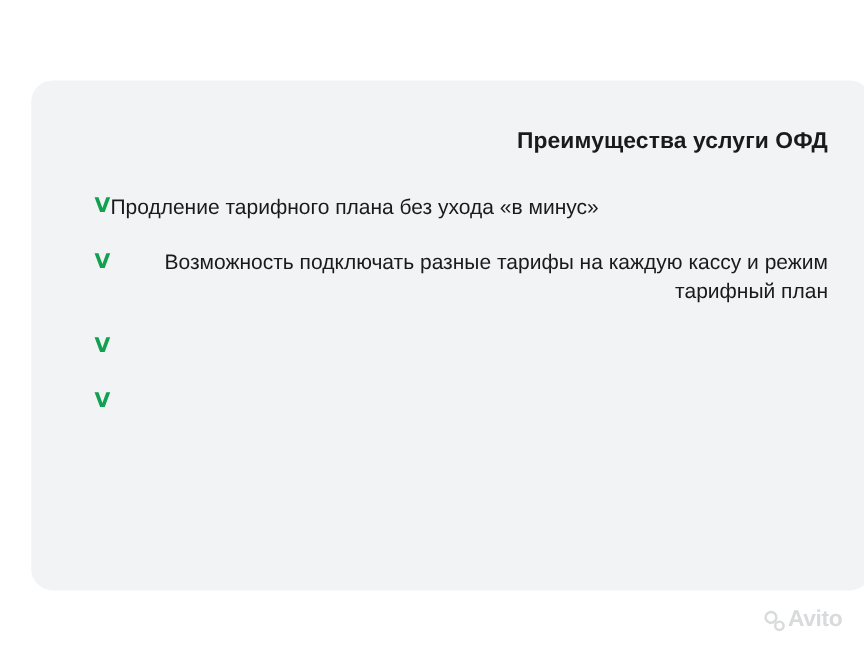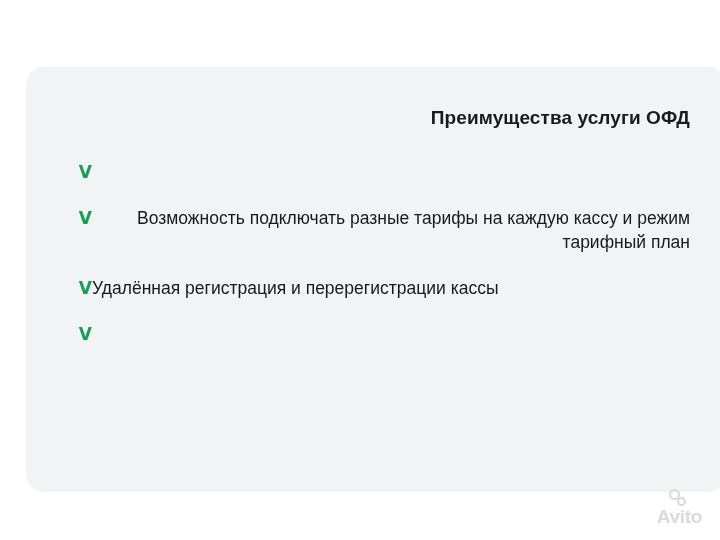--- a/index.html
+++ b/index.html
@@ -75,21 +75,20 @@
   .watermark {
     position: absolute;
     right: 18px;
     bottom: 12px;
     display: flex;
     align-items: center;
     color: #d9dadc;
     font-size: 19px;
     font-weight: bold;
     letter-spacing: -0.3px;
-    flex-direction: column;
   }
   .watermark .wm-mark {
     display: inline-block;
     width: 17px;
     height: 17px;
     margin-right: 3px;
     position: relative;
   }
   .watermark .wm-mark::before,
   .watermark .wm-mark::after {
@@ -114,28 +113,28 @@
 <div id="page">
 
   <div class="card">
     <div class="content">
 
       <div class="title">Преимущества услуги ОФД</div>
 
       <ul class="list">
         <li class="item">
           <span class="check">V</span>
+          <span class="item-text">Продление тарифного плана без ухода «в минус»</span>
         </li>
         <li class="item">
           <span class="check">V</span>
           <span class="item-text">Возможность подключать разные тарифы на каждую кассу и режим тарифный план</span>
         </li>
         <li class="item">
           <span class="check">V</span>
-          <span class="item-text">Удалённая регистрация и перерегистрации кассы</span>
         </li>
         <li class="item">
           <span class="check">V</span>
         </li>
       </ul>
 
     </div>
   </div>
 
   <div class="watermark">

